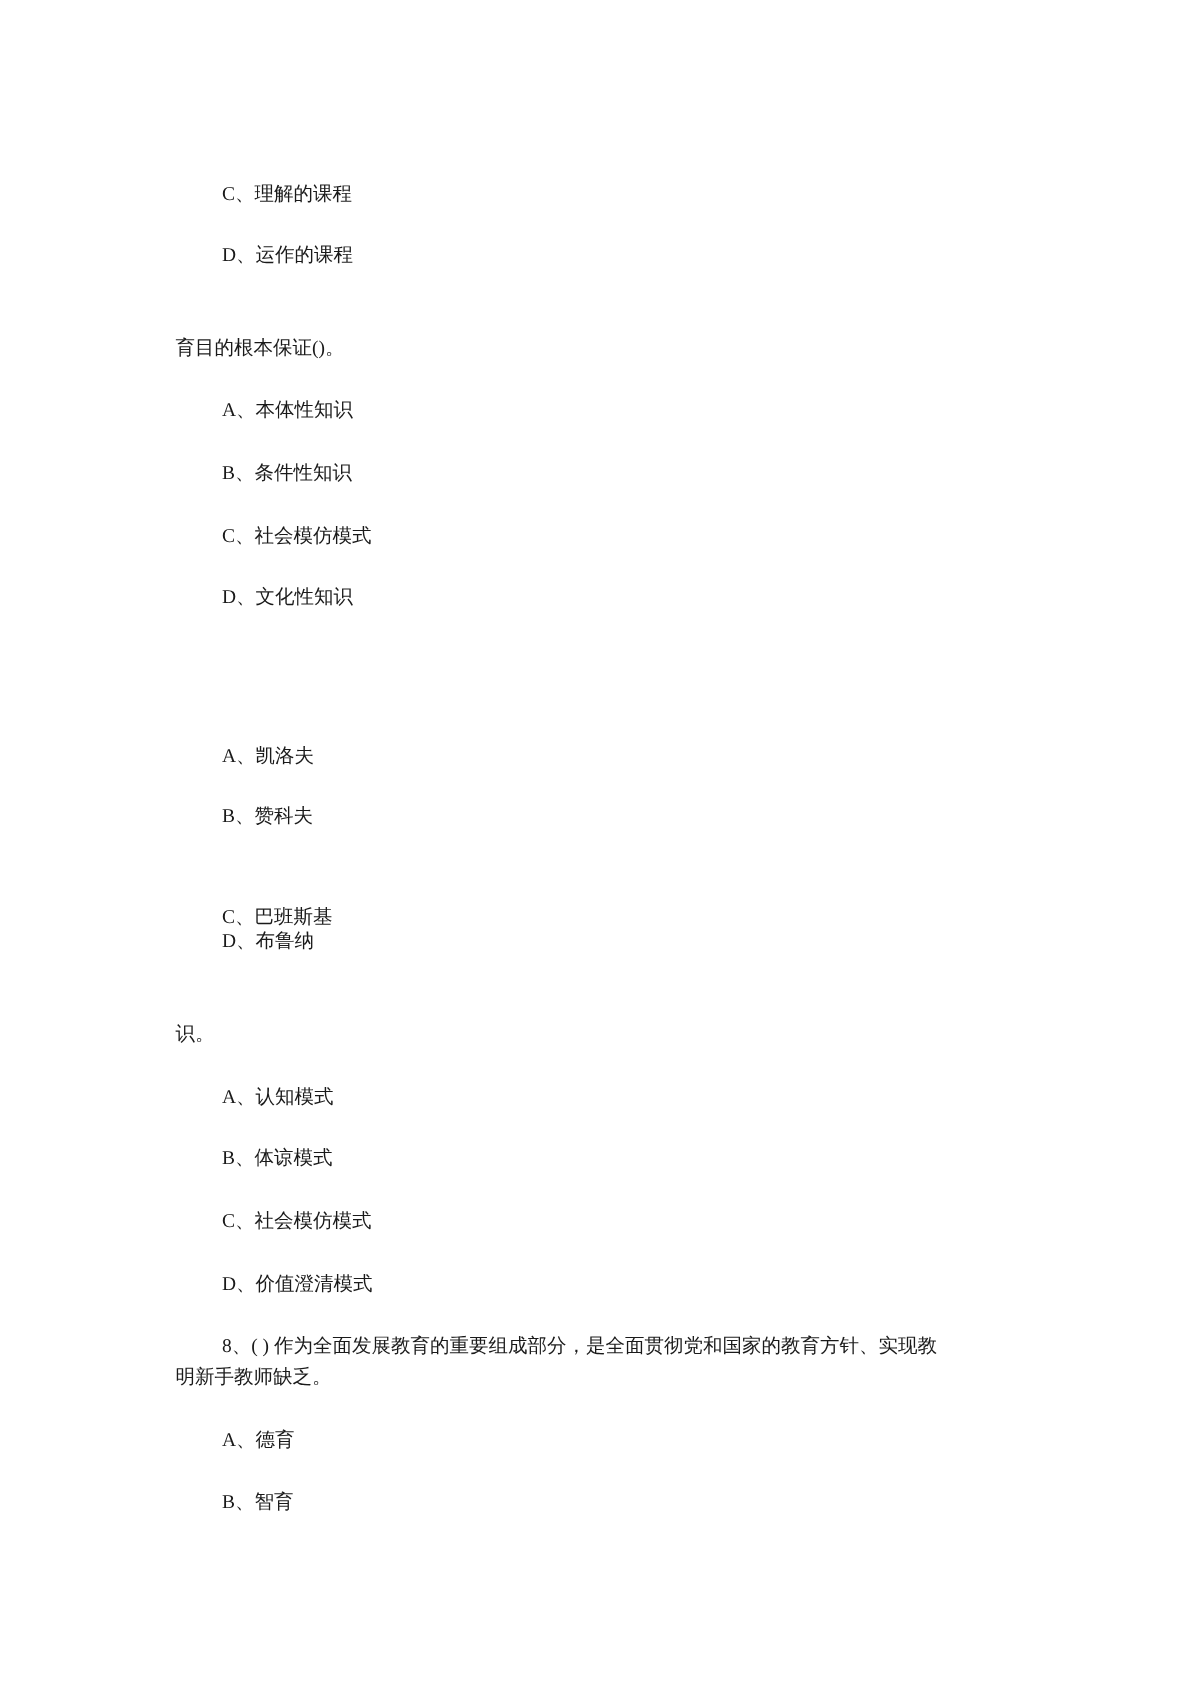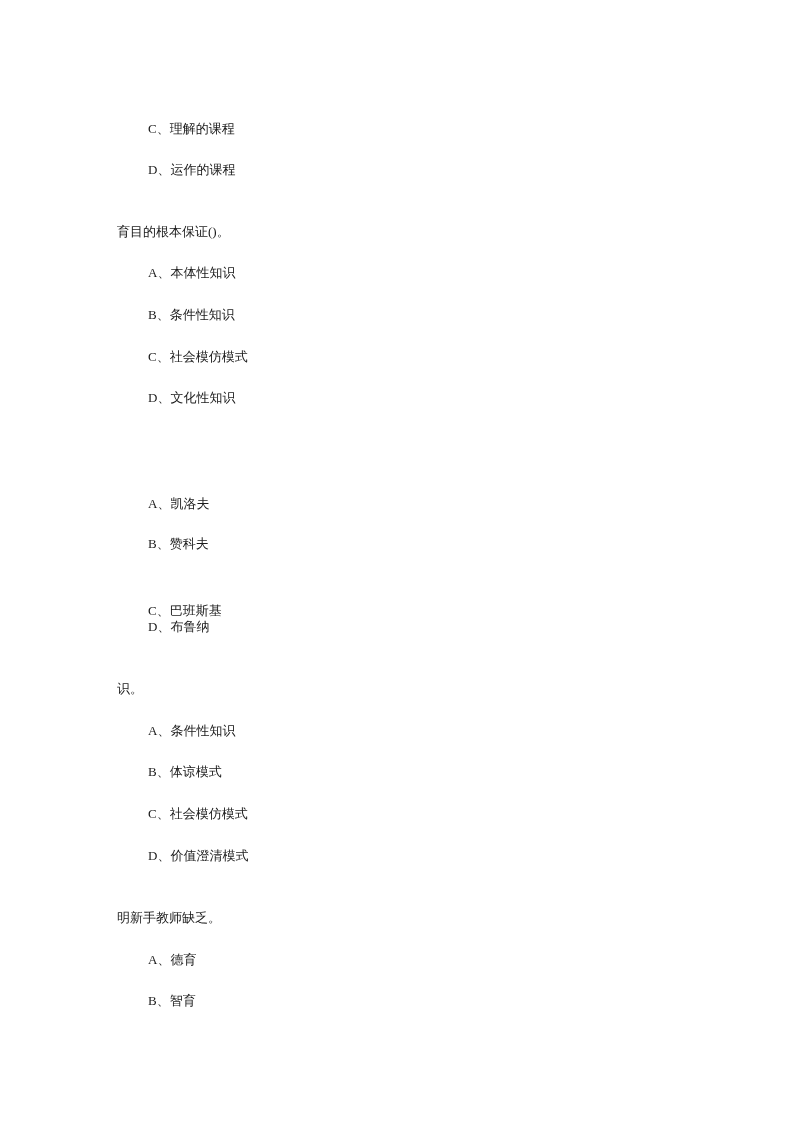--- a/index.html
+++ b/index.html
@@ -51,23 +51,24 @@
   <div class="line opt" style="top:390px">D、文化性知识</div>
 
 
   <div class="line opt" style="top:496px">A、凯洛夫</div>
   <div class="line opt" style="top:536px">B、赞科夫</div>
   <div class="line opt" style="top:603px">C、巴班斯基</div>
   <div class="line opt" style="top:619px">D、布鲁纳</div>
 
   <div class="line q-cont" style="top:681px">识。</div>
 
-  <div class="line opt" style="top:723px">A、条件性知识</div>
+  <div class="line opt" style="top:723px">A、认知模式</div>
   <div class="line opt" style="top:764px">B、体谅模式</div>
   <div class="line opt" style="top:806px">C、社会模仿模式</div>
   <div class="line opt" style="top:848px">D、价值澄清模式</div>
 
+  <div class="line q-first" style="top:889px">8、( ) 作为全面发展教育的重要组成部分，是全面贯彻党和国家的教育方针、实现教</div>
   <div class="line q-cont" style="top:910px">明新手教师缺乏。</div>
 
   <div class="line opt" style="top:952px">A、德育</div>
   <div class="line opt" style="top:993px">B、智育</div>
 
 </div>
 
 </body></html>

